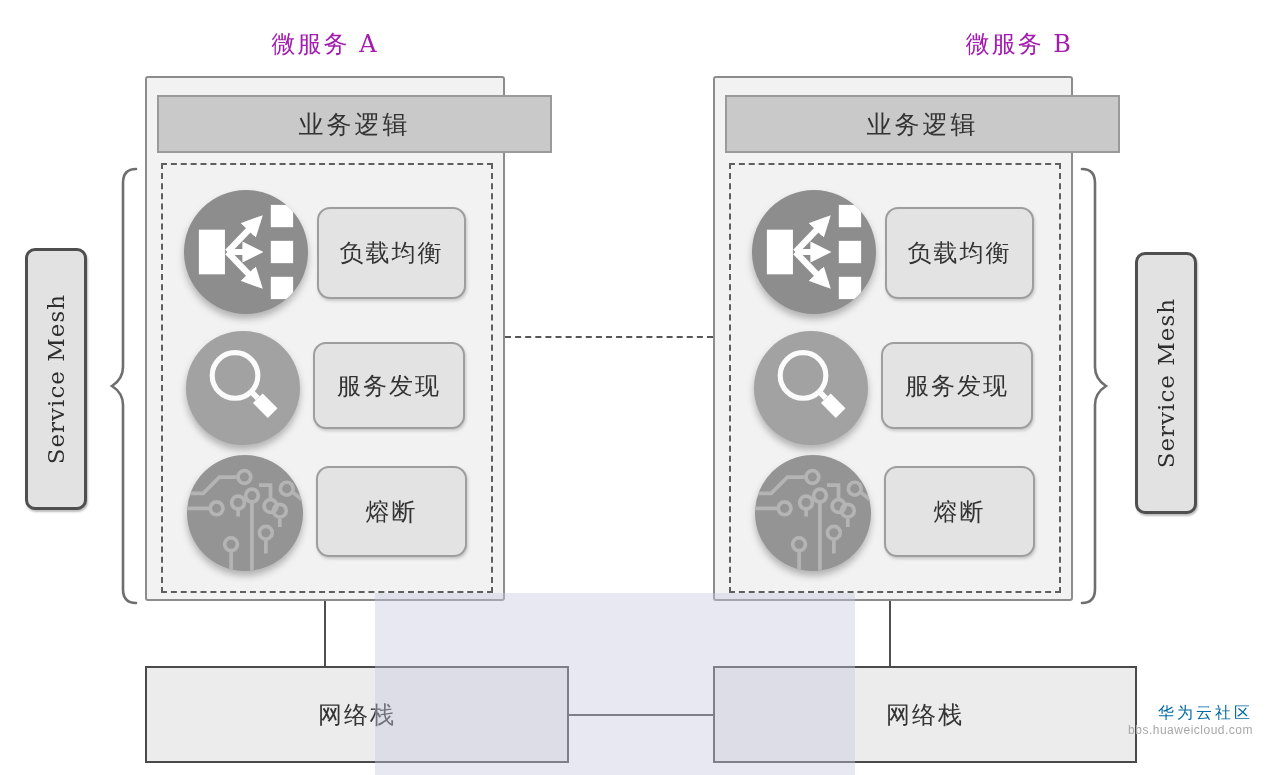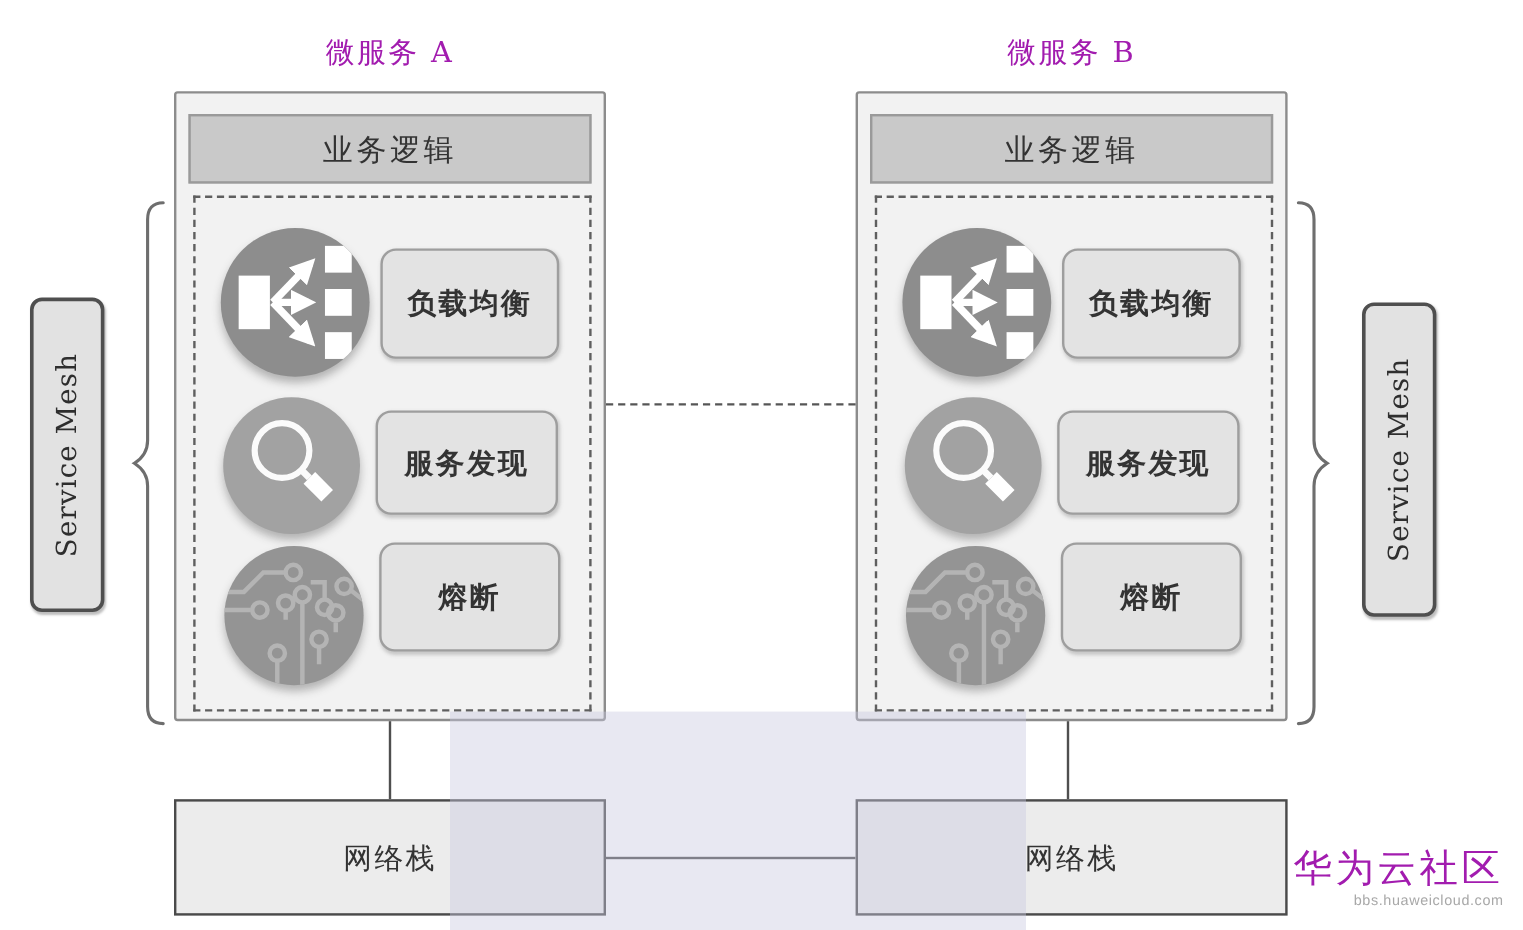--- a/index.html
+++ b/index.html
@@ -4,30 +4,30 @@
 <style>
   html,body{margin:0;padding:0;background:#fff;}
   .canvas{
     position:relative;width:1269px;height:775px;background:#ffffff;overflow:hidden;
     font-family:"DejaVu Serif","Liberation Serif",serif;color:#2e2e2e;
   }
   .svc-title{
     position:absolute;top:28px;width:360px;text-align:center;
     font-size:24px;letter-spacing:2px;color:#a21caf;
   }
-  .svc-title.a{left:145px;} .svc-title.b{left:713px;}
+  .svc-title.a{left:145px;} .svc-title.b{left:713px;text-align:right;}
 
   .svc-box{
     position:absolute;top:76px;width:360px;height:525px;
     background:#f2f2f2;border:2px solid #8c8c8c;border-radius:3px;box-sizing:border-box;
   }
   .svc-box.a{left:145px;} .svc-box.b{left:713px;}
 
   .biz-header{
-    position:absolute;left:10px;top:17px;width:336px;height:58px;box-sizing:border-box;
+    position:absolute;left:10px;top:17px;width:395px;height:58px;box-sizing:border-box;
     background:#c9c9c9;border:2px solid #9a9a9a;
     display:flex;align-items:center;justify-content:center;
     font-size:25px;letter-spacing:3px;color:#333;
   }
   .dashed-area{
     position:absolute;left:14px;top:85px;width:332px;height:430px;box-sizing:border-box;
     border:2px dashed #5f5f5f;
   }
   .feat-circle{
     position:absolute;border-radius:50%;overflow:hidden;
@@ -36,25 +36,24 @@
   .feat-circle svg{display:block;width:100%;height:100%;}
   .c1{left:21px;top:25px;width:124px;height:124px;background:#8d8d8d;}
   .c2{left:23px;top:166px;width:114px;height:114px;background:#a2a2a2;}
   .c3{left:24px;top:290px;width:116px;height:116px;background:#949494;}
   .feat-label{
     position:absolute;box-sizing:border-box;border-radius:13px;
     background:#e3e3e3;border:2px solid #9e9e9e;
     display:flex;align-items:center;justify-content:center;
     font-size:24px;letter-spacing:2px;color:#333;
     box-shadow:1px 2px 3px rgba(120,120,120,0.35);
-    font-weight:bold;
   }
   .l1{left:154px;top:42px;width:149px;height:92px;}
   .l2{left:150px;top:177px;width:152px;height:87px;text-align:right;}
-  .l3{left:153px;top:287px;width:151px;height:91px;}
+  .l3{left:153px;top:301px;width:151px;height:91px;}
 
   .brace{position:absolute;top:166px;width:34px;height:440px;}
   .brace.left{left:106px;} .brace.right{left:1078px;}
   .brace path{stroke:#6e6e6e;stroke-width:2.6;fill:none;stroke-linecap:round;}
 
   .mesh-label{
     position:absolute;width:62px;height:262px;box-sizing:border-box;
     background:#e2e2e2;border:3px solid #4f4f4f;border-radius:10px;
     display:flex;align-items:center;justify-content:center;
     box-shadow:1px 2px 2px rgba(90,90,90,0.4);
@@ -64,36 +63,36 @@
     writing-mode:vertical-rl;transform:rotate(180deg);
     font-size:23px;letter-spacing:1px;color:#2e2e2e;white-space:nowrap;
   }
 
   .dash-connector{position:absolute;left:505px;top:336px;width:208px;border-top:2px dashed #565656;}
   .vconn{position:absolute;top:601px;width:2px;height:65px;background:#4f4f4f;}
   .vconn.a{left:324px;} .vconn.b{left:889px;}
   .hconn{position:absolute;left:505px;top:714px;width:208px;height:2px;background:#4a4a4a;}
 
   .net-stack{
-    position:absolute;top:666px;width:360px;height:97px;box-sizing:border-box;
+    position:absolute;top:666px;width:424px;height:97px;box-sizing:border-box;
     background:#ececec;border:2px solid #4a4a4a;
     display:flex;align-items:center;justify-content:center;
     font-size:24px;letter-spacing:2px;color:#333;
   }
   .net-stack.a{left:145px;} .net-stack.b{left:713px;}
 
   .wm-band{
     position:absolute;left:375px;top:593px;width:480px;height:182px;
     background:rgba(201,201,225,0.42);pointer-events:none;z-index:5;
   }
   .wm-text{
     position:absolute;right:16px;top:703px;text-align:right;z-index:6;
     font-family:"Liberation Sans","DejaVu Sans",sans-serif;
   }
-  .wm-text .wm-cn{font-size:32px;letter-spacing:3px;color:#a21caf;line-height:1.25;}
+  .wm-text .wm-cn{font-size:16px;letter-spacing:3px;color:#0369a1;line-height:1.25;}
   .wm-text .wm-url{font-size:12px;color:#a8a8a8;letter-spacing:0.5px;}
 </style>
 </head>
 <body>
 
 <div class="canvas">
 
   <div class="svc-title a">微服务 A</div>
   <div class="svc-title b">微服务 B</div>
 

